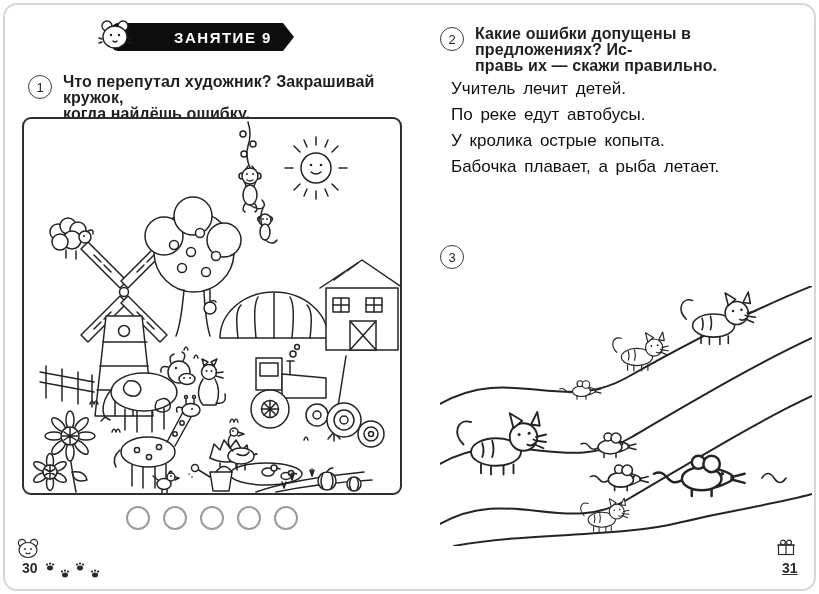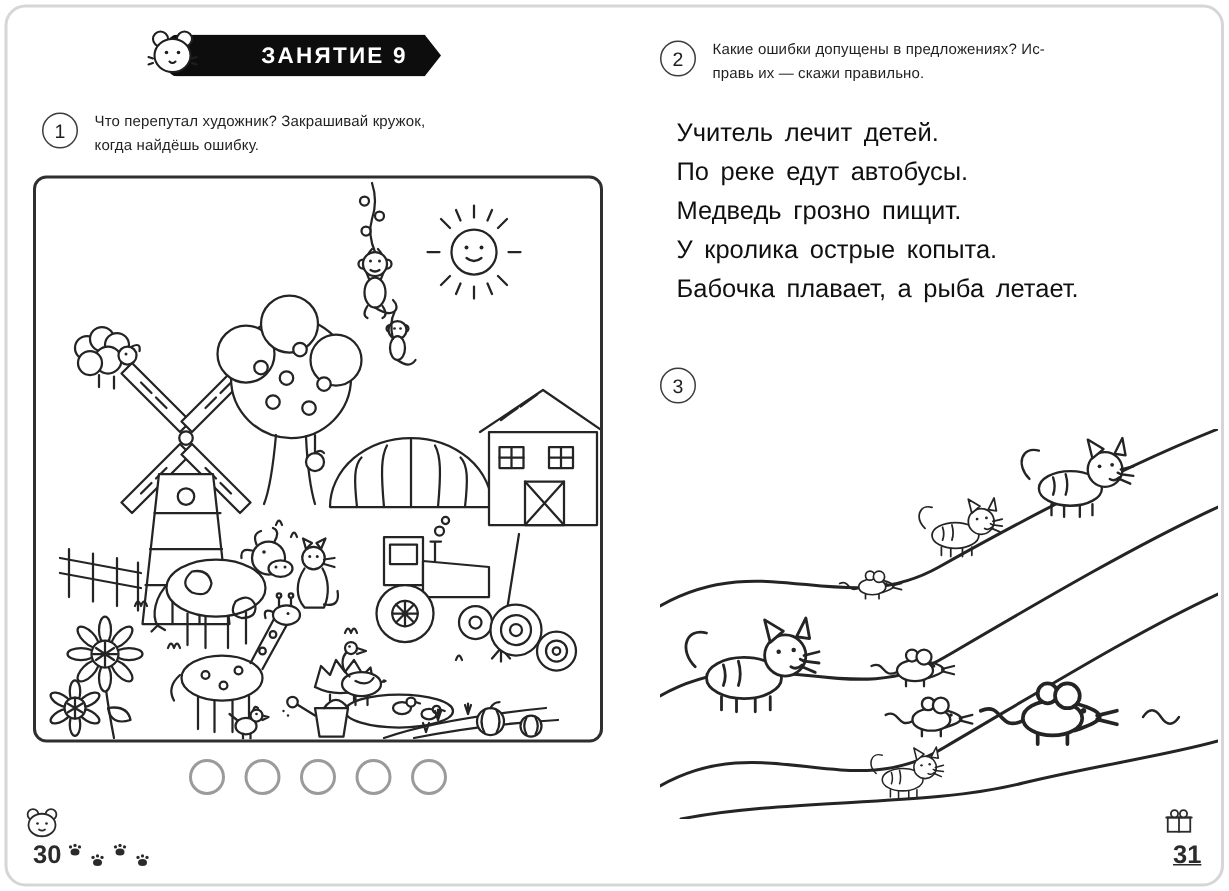--- a/index.html
+++ b/index.html
@@ -11,36 +11,36 @@
   .banner{position:absolute;left:112px;top:23px;width:182px;height:28px;background:#0d0d0d;
           clip-path:polygon(0% 0%,calc(100% - 11px) 0%,100% 50%,calc(100% - 11px) 100%,0% 100%);
           border-radius:6px 0 0 6px;display:flex;align-items:center;justify-content:center;}
   .banner span{color:#ffffff;font-weight:bold;font-size:15px;letter-spacing:1.5px;padding-right:8px;margin-left:48px;}
   .banner-mouse{position:absolute;left:98px;top:17px;}
 
   
   .task-row{position:absolute;display:flex;align-items:flex-start;}
   .num-circle{flex:0 0 auto;width:22px;height:22px;border:1.5px solid #3c3c3c;border-radius:50%;
               display:flex;align-items:center;justify-content:center;font-size:13px;margin-top:1px;}
-  .task-text{margin-left:11px;font-size:10px;line-height:16px;white-space:pre-line;letter-spacing:.1px;}
+  .task-text{margin-left:11px;font-size:16px;line-height:16px;white-space:pre-line;letter-spacing:.1px;font-weight:bold;}
 
   
   .art-frame{position:absolute;left:22px;top:117px;width:380px;height:378px;border:2px solid #2f2f2f;border-radius:9px;box-sizing:border-box;overflow:hidden;background:#fff;}
   .art-frame svg{display:block;width:100%;height:100%;}
   .circles-row{position:absolute;left:22px;top:506px;width:380px;display:flex;justify-content:center;gap:13px;}
   .bubble{width:20px;height:20px;border:2.5px solid #9b9b9b;border-radius:50%;background:#fff;}
 
   
   .sentences{position:absolute;left:451px;top:76px;width:340px;}
   .sentence{font-size:17px;line-height:26px;word-spacing:3px;color:#101010;}
   .art2{position:absolute;left:440px;top:286px;width:372px;height:260px;}
   .art2 svg{display:block;width:100%;height:100%;}
 
   
-  .page-num{position:absolute;font-size:17px;font-weight:bold;color:#2b2b2b;}
+  .page-num{position:absolute;font-size:14px;font-weight:bold;color:#2b2b2b;}
   .footer-icon{position:absolute;}
 </style>
 </head>
 <body>
 
 <div class="spread">
   <div class="scan-border"></div>
 
   <div>
 
@@ -365,21 +365,20 @@
 
     <div class="task-row" style="left:440px;top:26px;width:352px;">
       <div class="num-circle">2</div>
       <div class="task-text">Какие ошибки допущены в предложениях? Ис-
 правь их — скажи правильно.</div>
     </div>
 
     <div class="sentences">
       <div class="sentence">Учитель лечит детей.</div>
       <div class="sentence">По реке едут автобусы.</div>
-      <div class="sentence">Медведь грозно пищит.</div>
       <div class="sentence">У кролика острые копыта.</div>
       <div class="sentence">Бабочка плавает, а рыба летает.</div>
     </div>
 
     <div class="task-row" style="left:440px;top:244px;width:356px;">
       <div class="num-circle">3</div>
     </div>
 
     <div class="art2">
       <svg viewBox="0 0 372 260">

